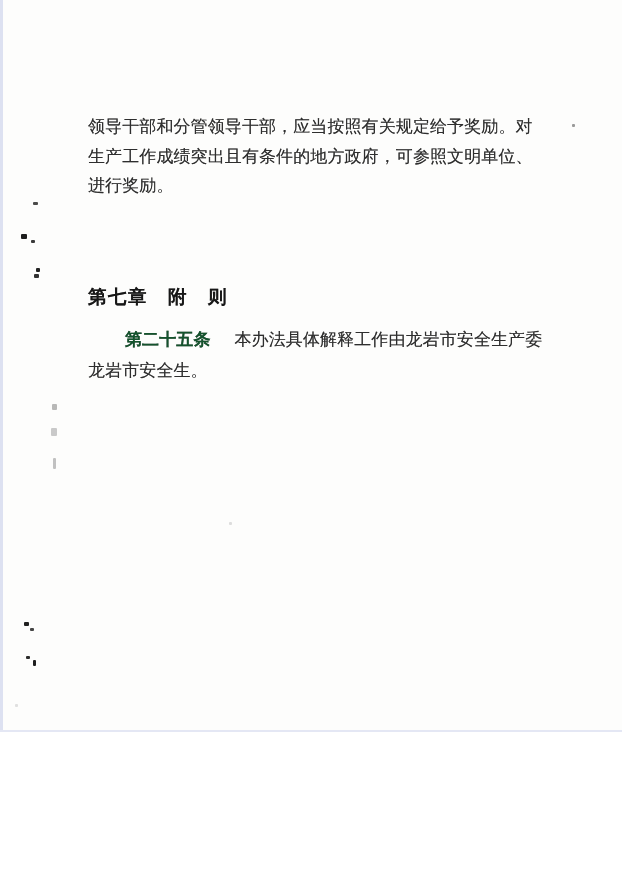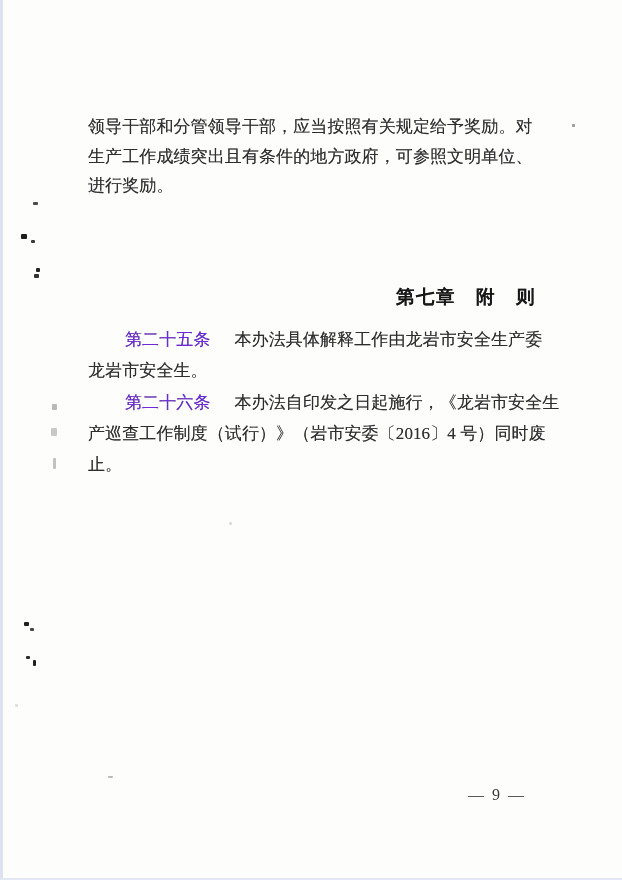--- a/index.html
+++ b/index.html
@@ -1,19 +1,19 @@
 <!DOCTYPE html>
 <html><head>
 <meta charset="utf-8">
 <style>
   html, body { margin: 0; padding: 0; }
   .page {
     position: relative;
     width: 622px;
-    height: 880px;
+    height: 732px;
     background: #fdfdfc;
     overflow: hidden;
     font-family: "Liberation Serif", "DejaVu Serif", serif;
     color: #2e2e2e;
   }
   
   .edge-left {
     position: absolute; left: 0; top: 0;
     width: 3px; height: 100%;
     background: #dde1f1;
@@ -31,36 +31,36 @@
     font-size: 17px;
     letter-spacing: 0.1px;
   }
   .line {
     white-space: nowrap;
     text-shadow: 0 0 0.5px rgba(45,45,45,0.55);
   }
   .p1 { top: 112px; line-height: 29.5px; }
   .heading-block {
     top: 282px;
-    text-align: right;
+    text-align: left;
     line-height: 30px;
   }
   .chapter-heading {
     font-size: 18.5px;
     font-weight: bold;
     color: #171717;
     letter-spacing: 1.5px;
     text-shadow: 0 0 0.6px rgba(20,20,20,0.6);
   }
   .a25 { top: 324px; line-height: 31px; }
   .a26 { top: 387px; line-height: 31px; }
   .indent { text-indent: 37px; }
   .term {
-    font-weight: normal;
-    color: #6d28d9;
+    font-weight: bold;
+    color: #14532d;
     text-shadow: 0 0 0.6px rgba(20,20,20,0.6);
   }
   .term-gap { display: inline-block; width: 24px; }
   .page-number {
     position: absolute;
     top: 786px;
     left: 468px;
     font-size: 16px;
     letter-spacing: 2px;
     color: #3a3a3a;
@@ -103,27 +103,20 @@
     <span class="chapter-heading">第七章　附　则</span>
   </div>
 
   <div class="block a25">
     <div class="line indent">
       <span class="term">第二十五条</span><span class="term-gap"></span><span>本办法具体解释工作由龙岩市安全生产委</span>
     </div>
     <div class="line">龙岩市安全生。</div>
   </div>
 
-  <div class="block a26">
-    <div class="line indent">
-      <span class="term">第二十六条</span><span class="term-gap"></span><span>本办法自印发之日起施行，《龙岩市安全生</span>
-    </div>
-    <div class="line">产巡查工作制度（试行）》（岩市安委〔2016〕4 号）同时废</div>
-    <div class="line">止。</div>
-  </div>
 
   <div class="page-number">— 9 —</div>
 
   <div class="speck s1"></div>
   <div class="speck s2"></div>
   <div class="speck s3"></div>
   <div class="speck s4"></div>
   <div class="speck s5"></div>
   <div class="speck s6"></div>
   <div class="speck s7"></div>

